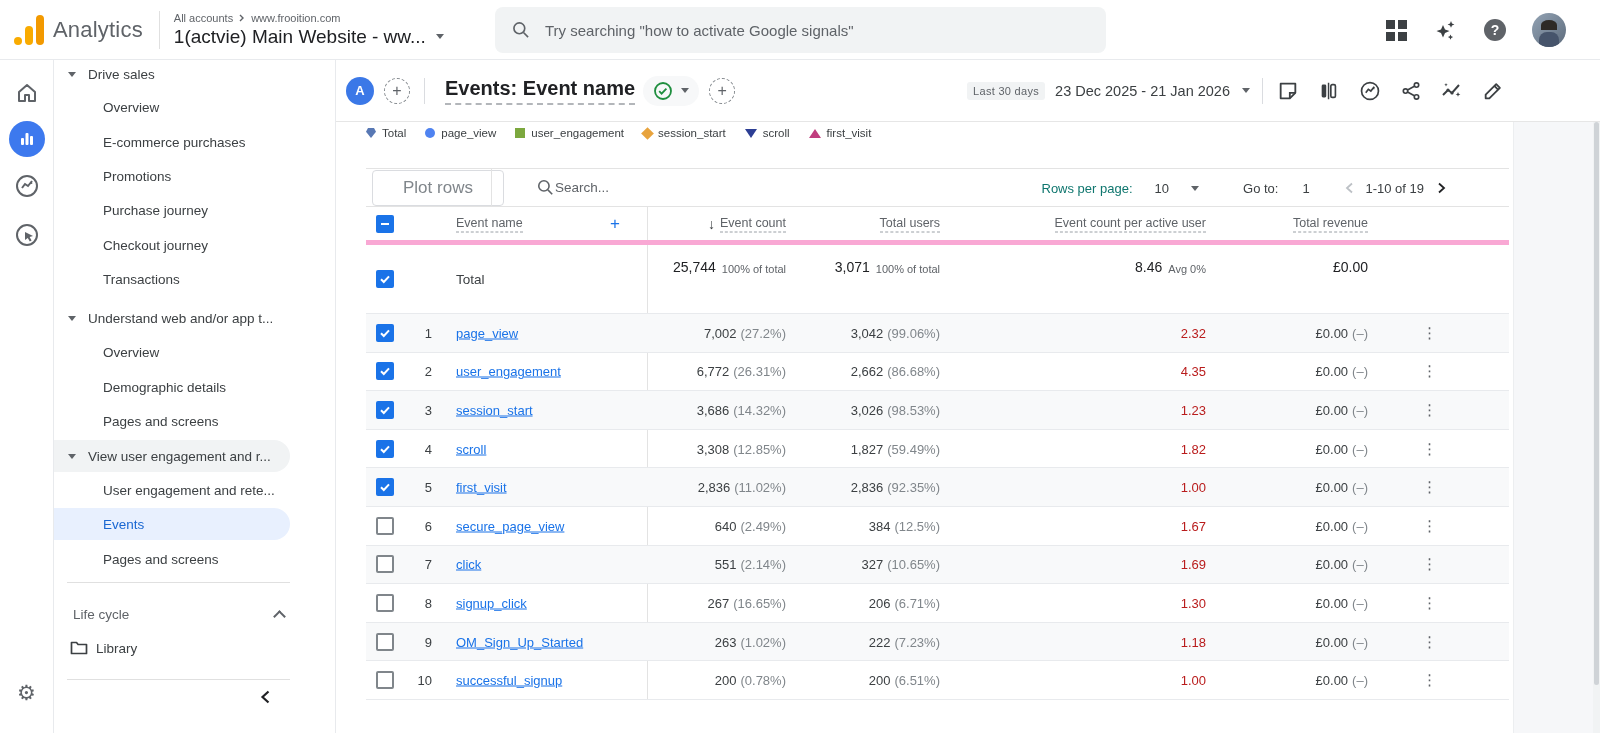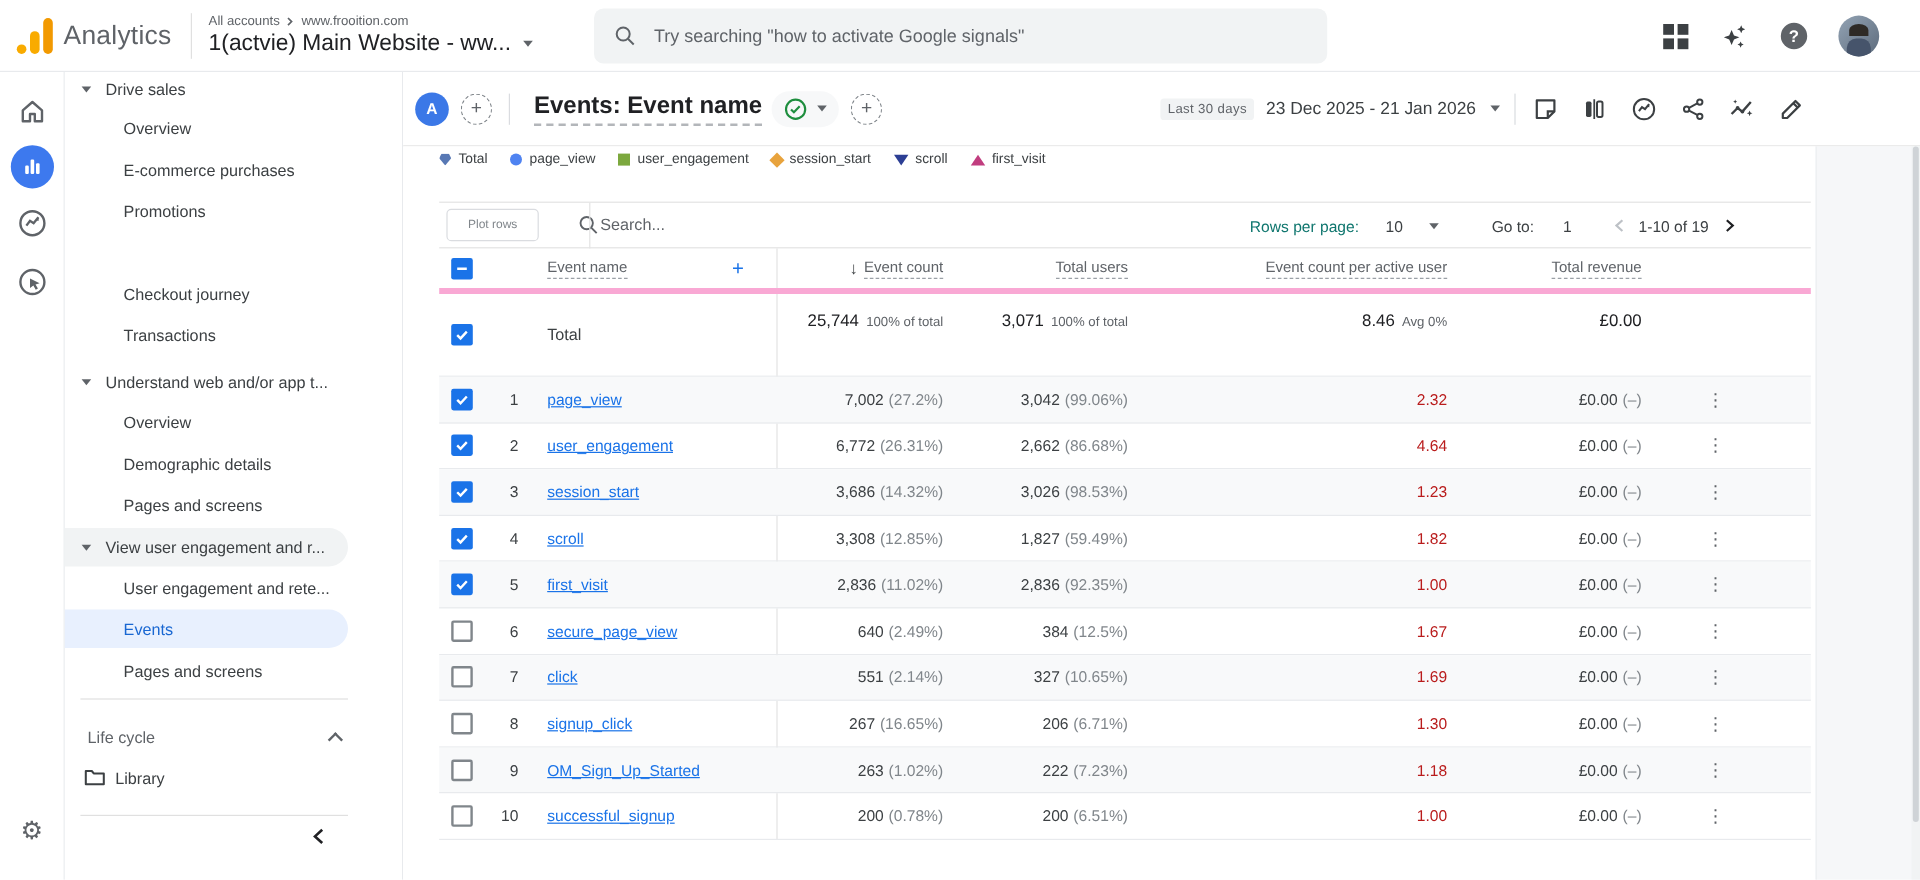--- a/index.html
+++ b/index.html
@@ -87,21 +87,21 @@
   .mk-pentagon { clip-path:polygon(50% 100%, 100% 38%, 80% 0%, 20% 0%, 0% 38%); }
   .mk-circle { border-radius:50%; }
   .mk-square { }
   .mk-diamond { transform:rotate(45deg); width:9px; height:9px; }
   .mk-tri-down { width:0; height:0; border-left:6px solid transparent; border-right:6px solid transparent; border-top:9px solid; background:none !important; }
   .mk-tri-up { width:0; height:0; border-left:6px solid transparent; border-right:6px solid transparent; border-bottom:9px solid; background:none !important; }
 
   
   .table { position:absolute; left:30px; top:46px; width:1143px; }
   .t-toolbar { position:relative; height:39px; border-top:1px solid #e3e3e3; border-bottom:1px solid #e3e3e3; display:flex; align-items:center; }
-  .plot-rows { border:1px solid #dadce0; border-radius:4px; color:#80868b; font-size:10px; padding:7px 17px; margin-left:6px; background:#fff; }
+  .plot-rows { border:1px solid #dadce0; border-radius:4px; color:#80868b; font-size:17px; padding:7px 30px; margin-left:6px; background:#fff; }
   .t-toolbar-div { position:absolute; left:125px; top:0; height:38px; width:1px; background:#e3e3e3; }
   .t-search { display:flex; align-items:center; gap:0; margin-left:32px; }
   .t-search input { border:none; outline:none; font-size:13.5px; color:#3c4043; width:140px; background:transparent; font-family:"Liberation Sans",sans-serif;}
   .t-search input::placeholder { color:#5f6368; }
   .t-controls { position:absolute; right:0; top:0; height:38px; display:flex; align-items:center; font-size:13px; color:#3c4043; padding-right:62px; }
   .t-controls .lbl { color:#0f766e;text-align:center; }
   .rpp-val { margin-left:22px; }
   .t-controls .caret { margin-left:22px; }
   .goto-lbl { margin-left:44px; }
   .goto-val { margin-left:24px; width:20px; border:none; outline:none; font-size:13px; color:#3c4043; background:transparent; font-family:"Liberation Sans",sans-serif; }
@@ -241,20 +241,23 @@
   </div>
   <div class="nav-row nav-child" style="top:31px;">
       <span>Overview</span>
     </div>
   <div class="nav-row nav-child" style="top:66px;">
       <span>E-commerce purchases</span>
     </div>
   <div class="nav-row nav-child" style="top:100px;">
       <span>Promotions</span>
     </div>
+  <div class="nav-row nav-child" style="top:134px;">
+      <span>Purchase journey</span>
+    </div>
   <div class="nav-row nav-child" style="top:169px;">
       <span>Checkout journey</span>
     </div>
   <div class="nav-row nav-child" style="top:203px;">
       <span>Transactions</span>
     </div>
 
   <div class="nav-row" style="top:242px;">
     <span class="nav-caret"></span>
     <span class="nav-section-label">Understand web and/or app t...</span>
@@ -488,21 +491,21 @@
     <div class="t-row">
       <span class="cell c-cb cb cb-on">
           <svg width="12" height="12" viewBox="0 0 12 12">
             <path d="M2 6.2l2.8 2.8L10 3.4" fill="none" stroke="#fff" stroke-width="2"></path>
           </svg>
         </span>
       <span class="cell c-num">2</span>
       <span class="cell c-name"><a href="#">user_engagement</a></span>
       <span class="cell c-count"><span class="val">6,772</span><span class="pct">(26.31%)</span></span>
       <span class="cell c-users"><span class="val">2,662</span><span class="pct">(86.68%)</span></span>
-      <span class="cell c-per">4.64</span>
+      <span class="cell c-per">4.35</span>
       <span class="cell c-rev"><span class="val">£0.00</span><span class="pct">(–)</span></span>
       <span class="cell c-kebab">⋮</span>
     </div>
     <div class="t-row alt">
       <span class="cell c-cb cb cb-on">
           <svg width="12" height="12" viewBox="0 0 12 12">
             <path d="M2 6.2l2.8 2.8L10 3.4" fill="none" stroke="#fff" stroke-width="2"></path>
           </svg>
         </span>
       <span class="cell c-num">3</span>

